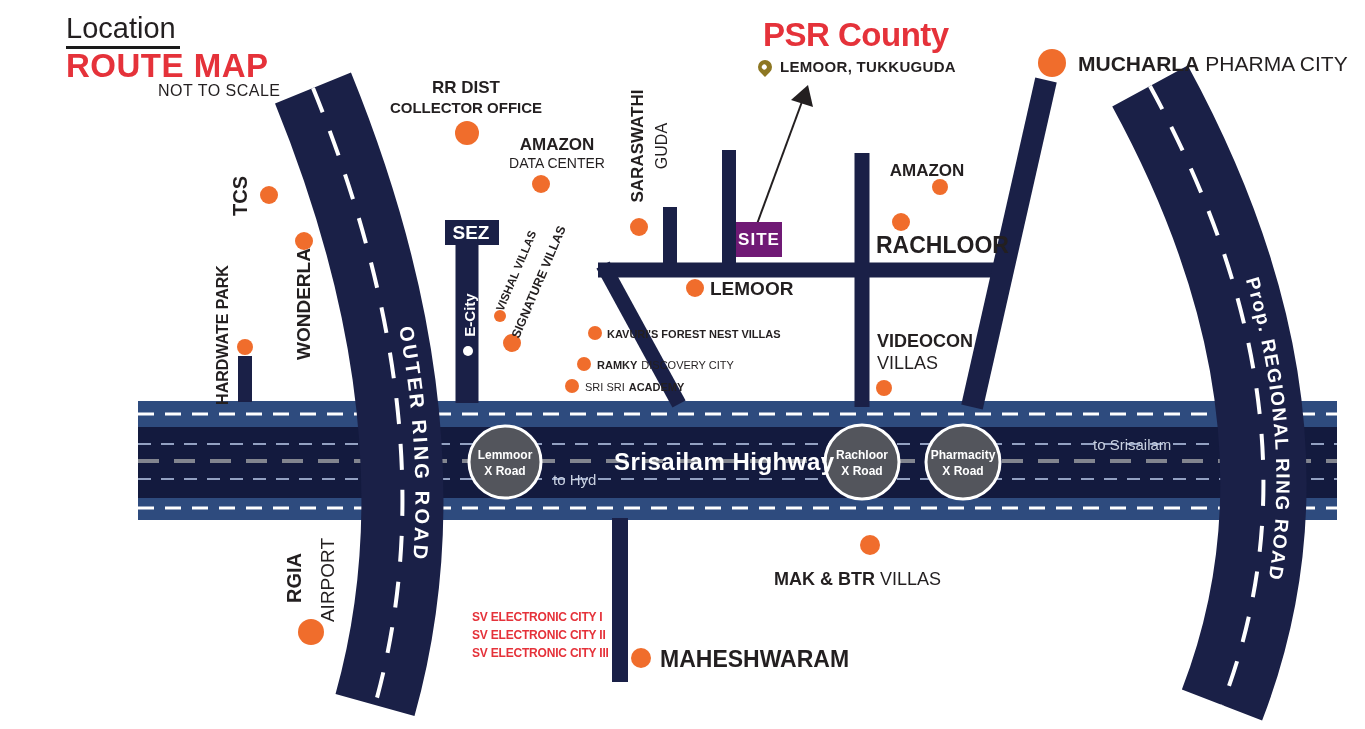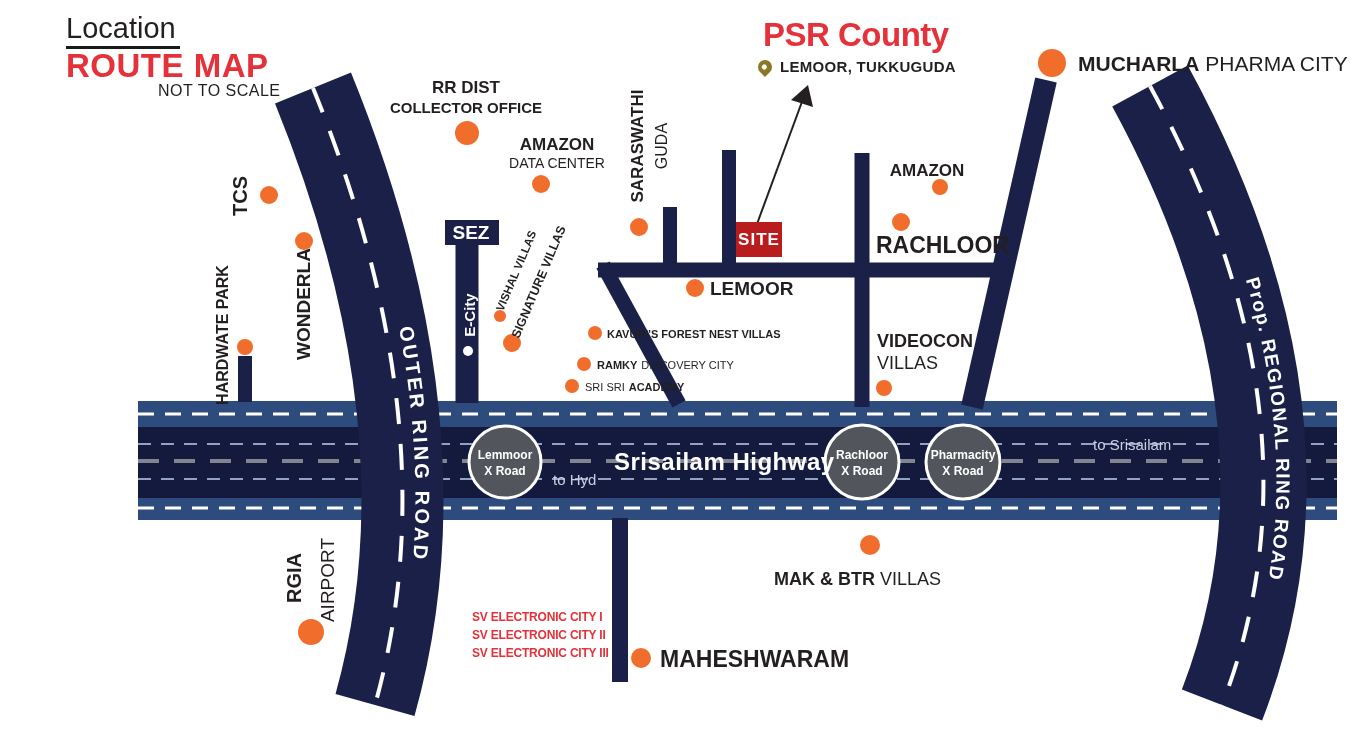--- a/index.html
+++ b/index.html
@@ -29,21 +29,21 @@
                display:inline-block;padding:0 4px 1px 0;}
   .loc-sub{font-size:33px;font-weight:bold;color:#e5323a;letter-spacing:0.5px;line-height:1.0;}
   .loc-note{font-size:16px;color:#231f20;margin-left:92px;letter-spacing:0.5px;}
   .psr-name{font-size:33px;font-weight:bold;color:#e5323a;letter-spacing:-0.5px;}
   .psr-addr{display:flex;align-items:center;gap:8px;margin-top:4px;margin-left:-5px;}
   .psr-addr span{font-size:15px;font-weight:bold;color:#231f20;letter-spacing:0.3px;}
   .pin{width:14px;height:14px;background:#8d7722;border-radius:50% 50% 50% 0;
        transform:rotate(-45deg);position:relative;flex:0 0 auto;}
   .pin::after{content:'';position:absolute;width:5px;height:5px;background:#fff;
        border-radius:50%;top:4px;left:4px;}
-  .site-box{width:46px;height:35px;background:#b91c1c;color:#fff;font-weight:bold;
+  .site-box{width:46px;height:35px;background:#701a75;color:#fff;font-weight:bold;
        font-size:17px;display:flex;align-items:center;justify-content:center;
        letter-spacing:1px;}
 </style>
 </head>
 <body>
 
 <div id="map">
 
   <svg width="1365" height="729" viewBox="0 0 1365 729">
     <defs>

